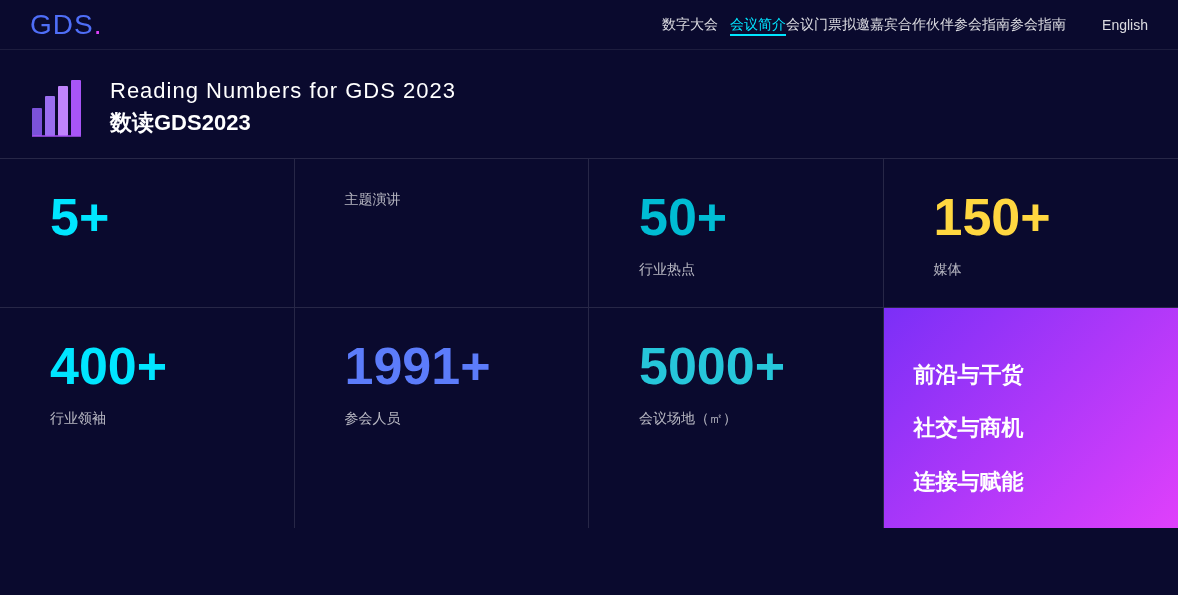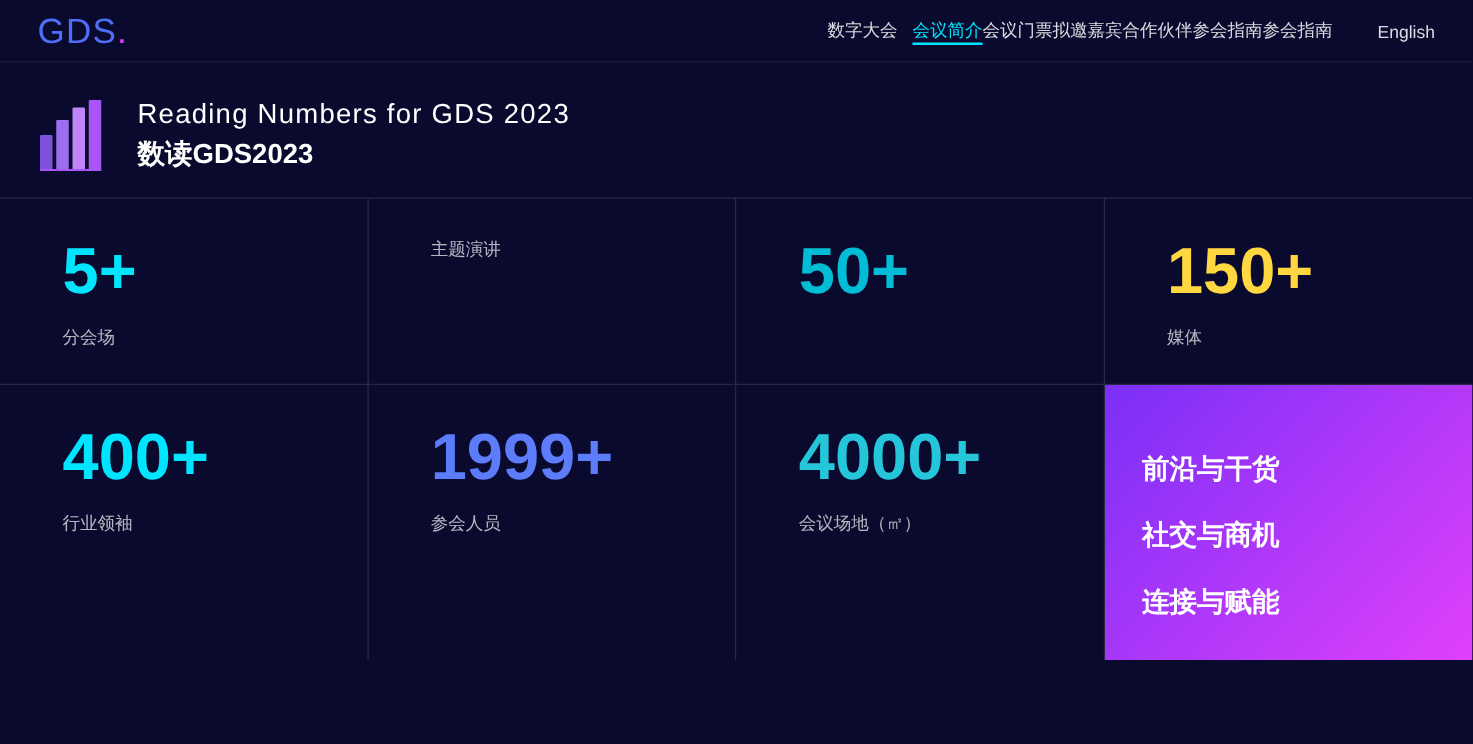--- a/index.html
+++ b/index.html
@@ -170,45 +170,45 @@
     <h1>Reading Numbers for GDS 2023</h1>
     <h2>数读GDS2023</h2>
   </div>
 </div>
 
 <div class="stats-container">
 
   <div class="stats-row" id="stats-row-1">
   <div class="stat-cell">
         <div class="stat-number color-cyan">5+</div>
-        <div class="stat-label">分会场</div>
       </div>
       <div class="stat-cell">
         <div class="stat-label">主题演讲</div>
       </div>
       <div class="stat-cell">
         <div class="stat-number color-teal">50+</div>
+        <div class="stat-label">行业热点</div>
       </div>
       <div class="stat-cell">
         <div class="stat-number color-yellow">150+</div>
         <div class="stat-label">媒体</div>
       </div>
     </div>
 
   <div class="stats-row" id="stats-row-2">
   <div class="stat-cell">
         <div class="stat-number color-cyan">400+</div>
         <div class="stat-label">行业领袖</div>
       </div>
       <div class="stat-cell">
-        <div class="stat-number color-blue">1999+</div>
+        <div class="stat-number color-blue">1991+</div>
         <div class="stat-label">参会人员</div>
       </div>
       <div class="stat-cell">
-        <div class="stat-number color-aqua">4000+</div>
+        <div class="stat-number color-aqua">5000+</div>
         <div class="stat-label">会议场地（㎡）</div>
       </div>
       <div class="stat-cell stat-cell-highlight">
         <div class="highlight-text">前沿与干货</div>
         <div class="highlight-text">社交与商机</div>
         <div class="highlight-text">连接与赋能</div>
       </div>
     </div>
 </div>
 

